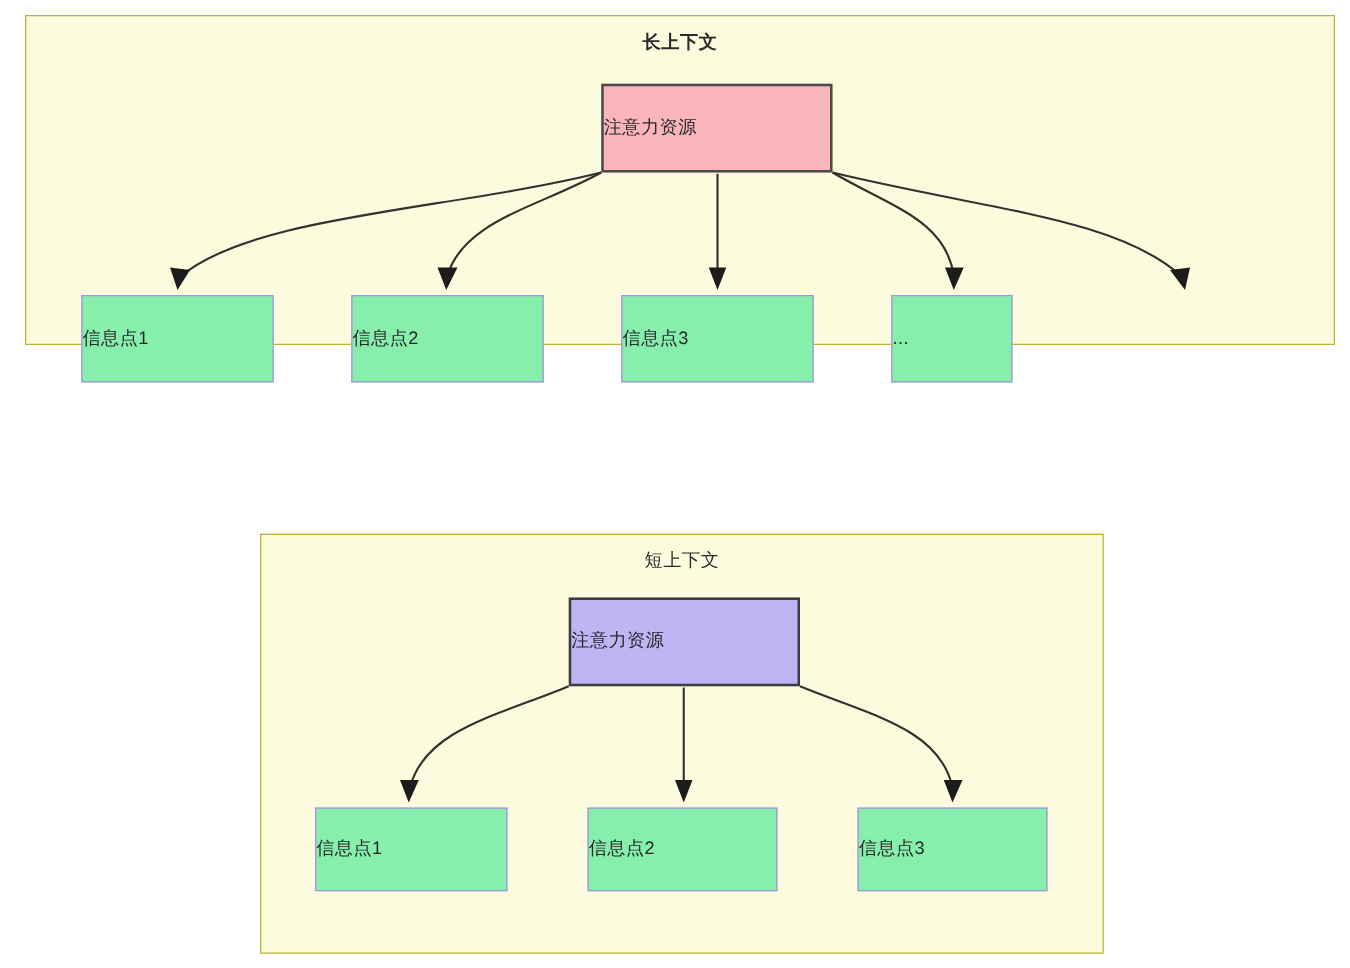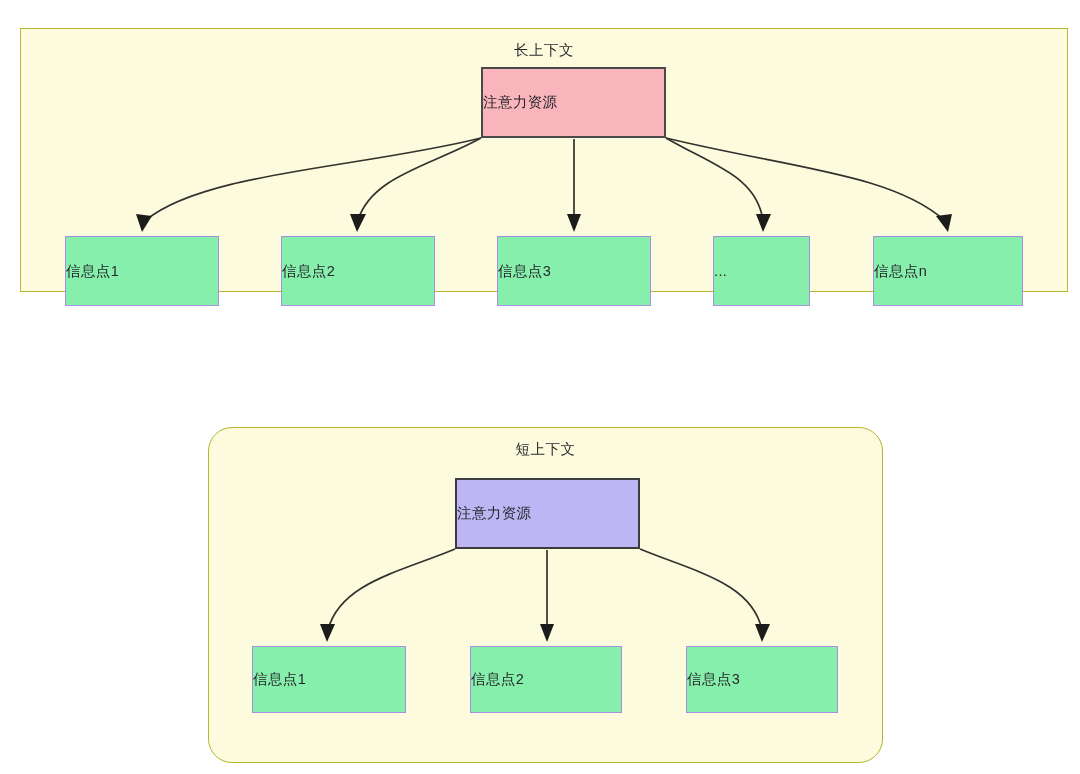--- a/index.html
+++ b/index.html
@@ -22,30 +22,30 @@
     height: 774px;
   }
   .panel {
     position: absolute;
     background: #fdfbdd;
     border: 1.6px solid #b7b52f;
     box-sizing: border-box;
   }
   #panel-long {
     left: 20px;
-    top: 28px;
+    top: 12px;
     width: 1048px;
     height: 264px;
+    font-weight: bold;
   }
   #panel-short {
     left: 208px;
     top: 427px;
     width: 675px;
     height: 336px;
-    border-radius: 24px;
   }
   .panel-title {
     position: absolute;
     left: 0;
     right: 0;
     text-align: center;
     font-size: 14.5px;
     color: #2b2b2b;
     letter-spacing: 0.5px;
     line-height: 1;
@@ -164,23 +164,20 @@
   </div>
   <div class="node node-info" id="node-l-info-2">
     <span>信息点2</span>
   </div>
   <div class="node node-info" id="node-l-info-3">
     <span>信息点3</span>
   </div>
   <div class="node node-info" id="node-l-ellipsis">
     <span>...</span>
   </div>
-  <div class="node node-info" id="node-l-info-n">
-    <span>信息点n</span>
-  </div>
 
   <div class="node node-attention-short" id="node-attn-short">
     <span>注意力资源</span>
   </div>
 
   <div class="node node-info" id="node-s-info-1">
     <span>信息点1</span>
   </div>
   <div class="node node-info" id="node-s-info-2">
     <span>信息点2</span>

